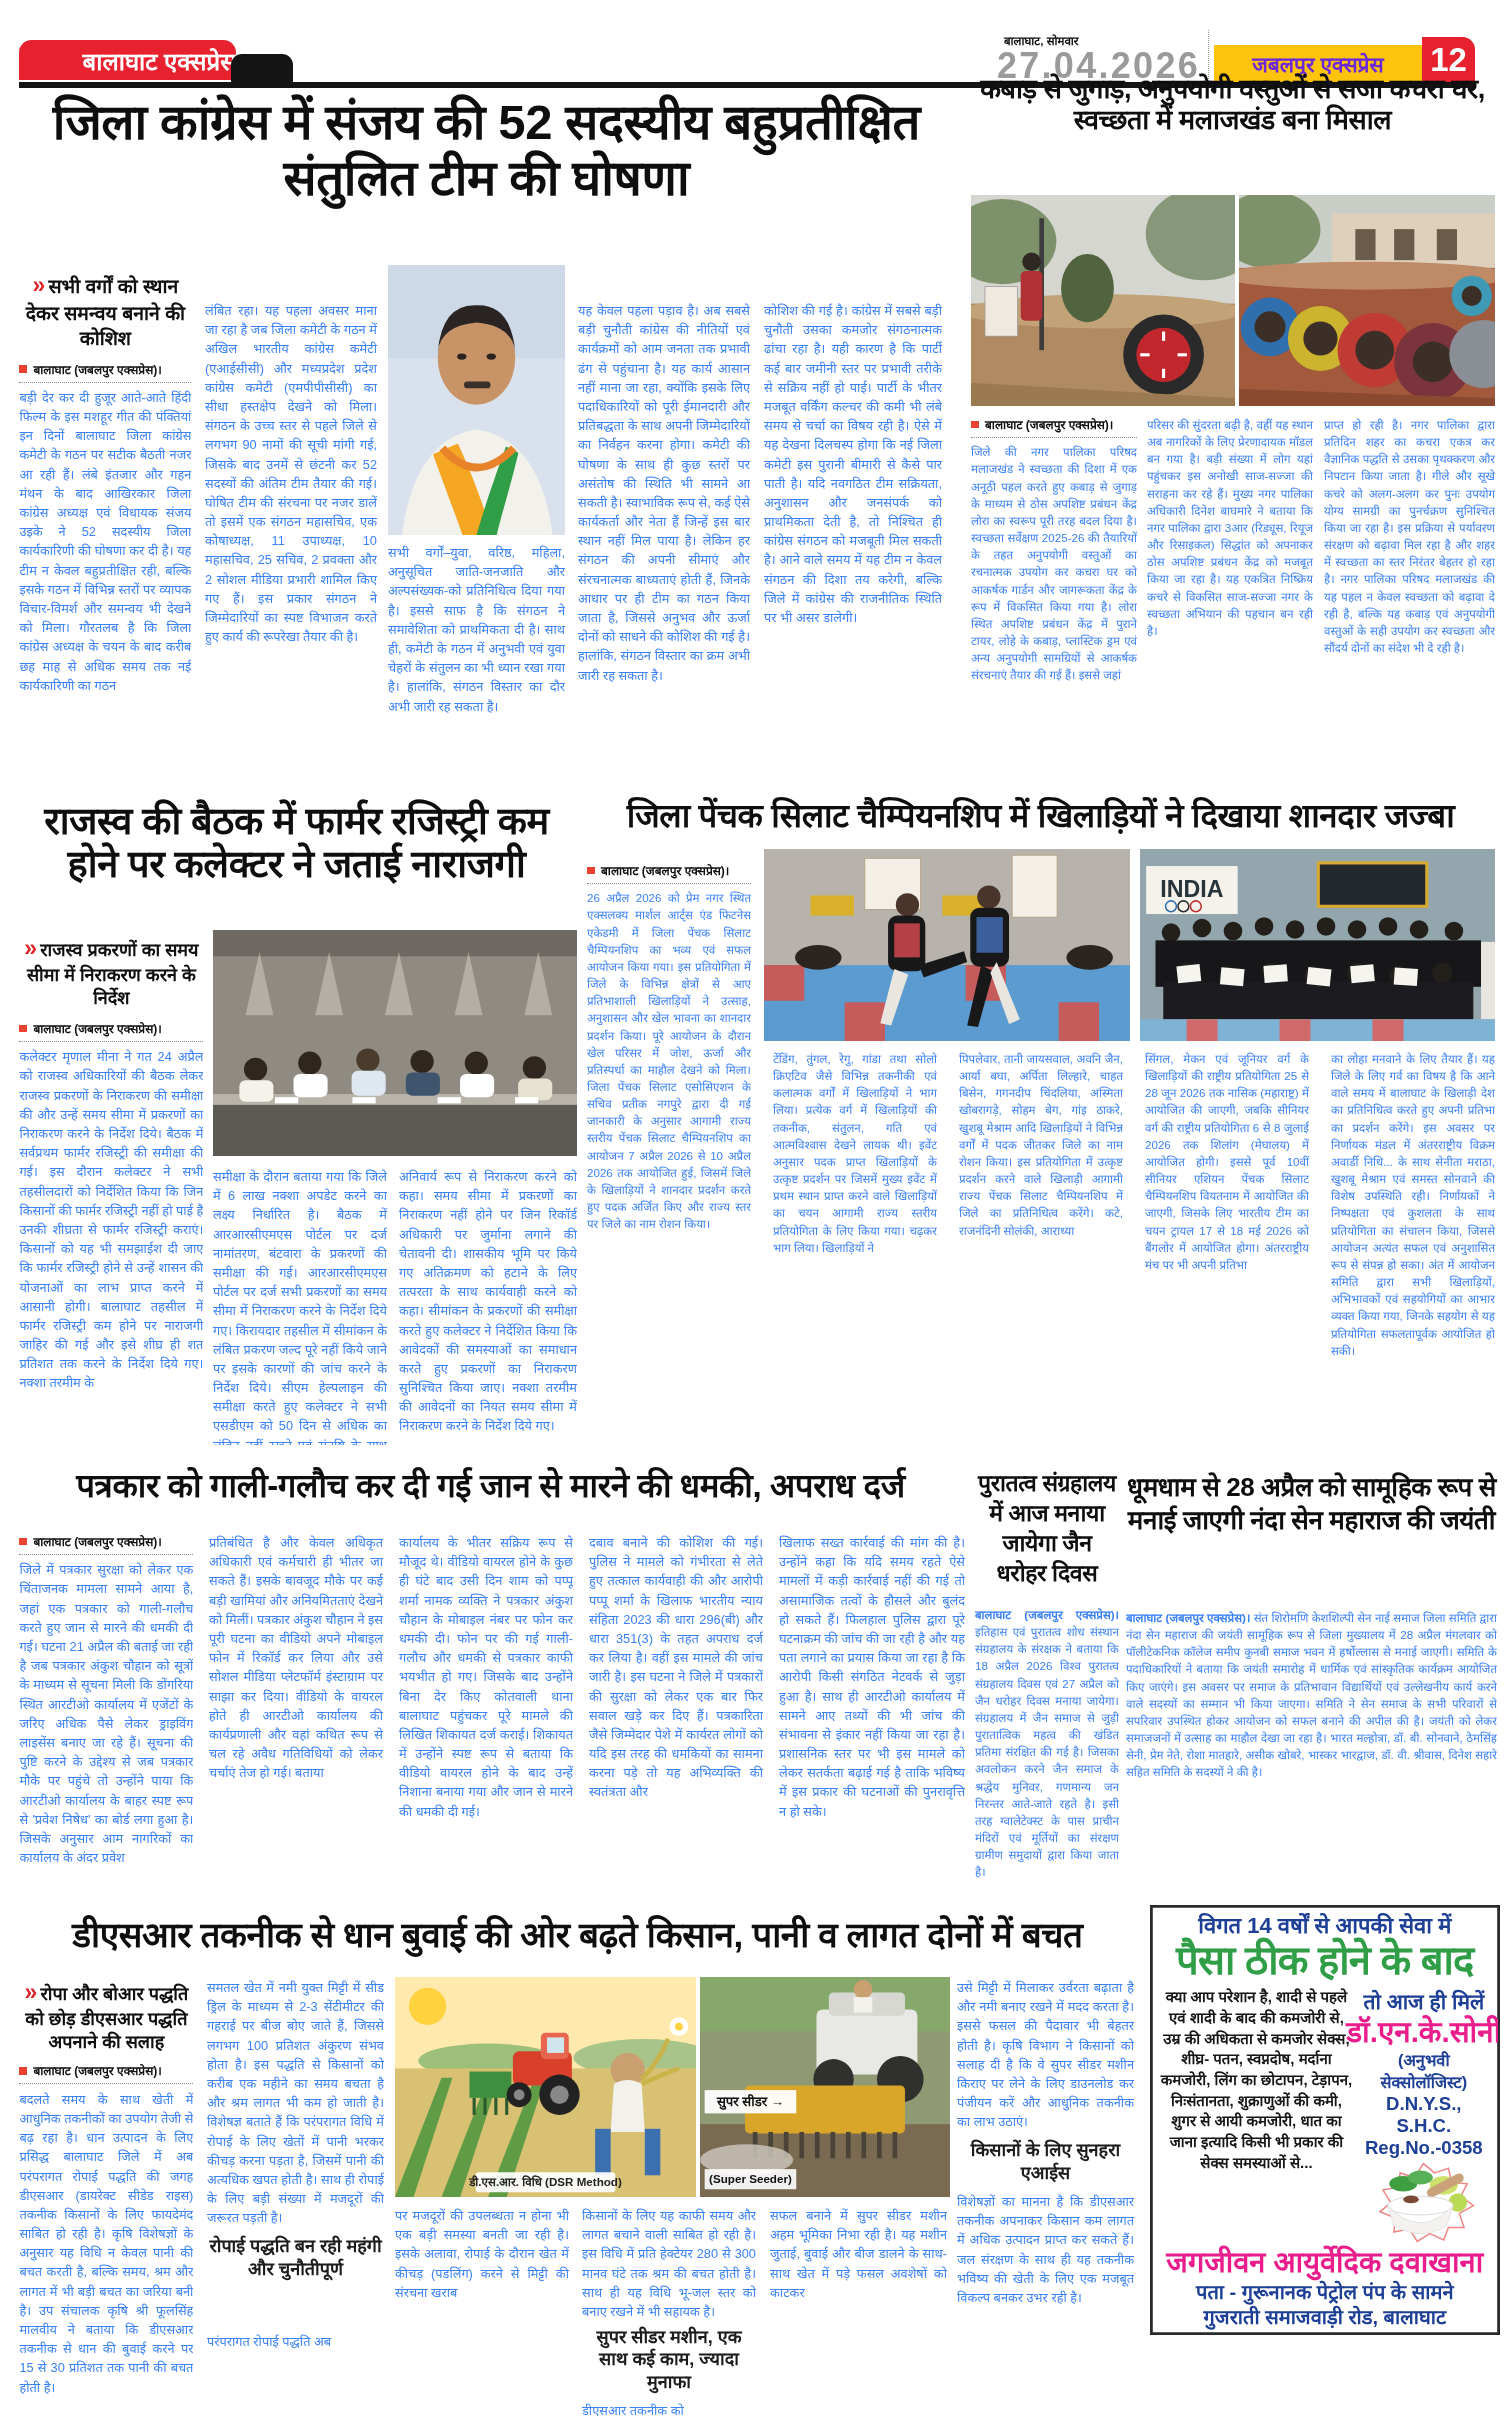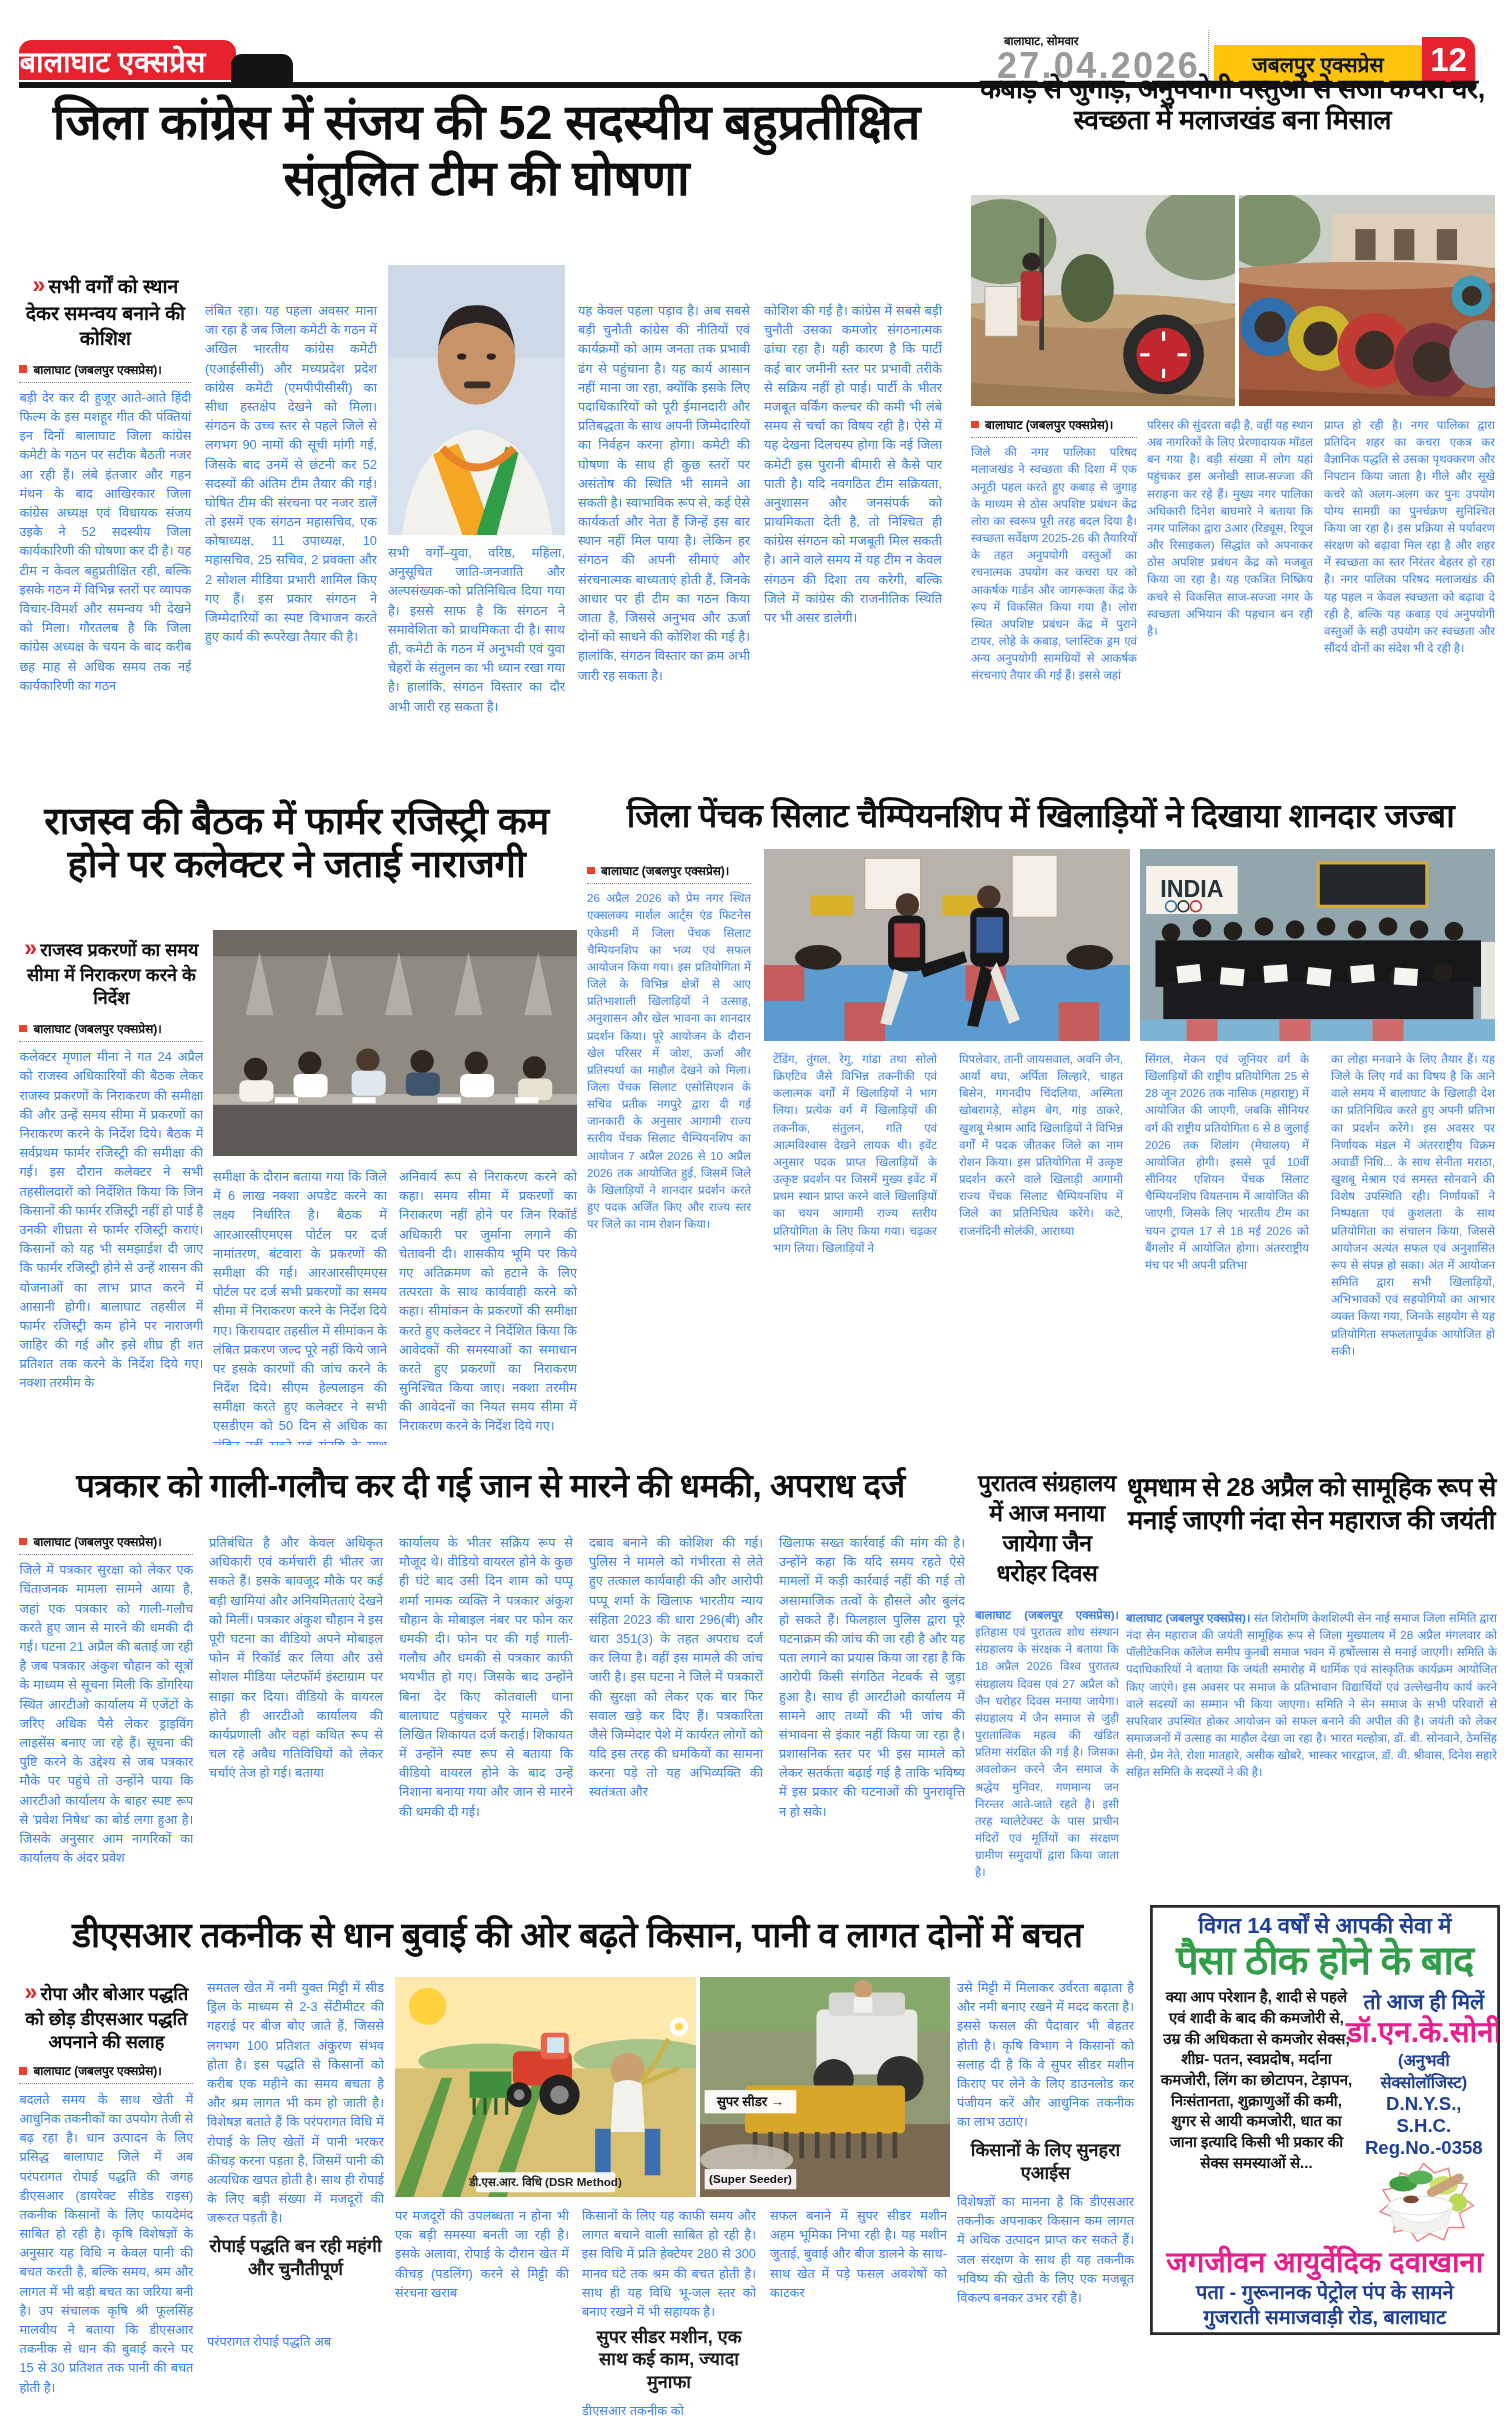--- a/index.html
+++ b/index.html
@@ -12,26 +12,26 @@
   .kicker{font-weight:900;font-size:19.4px;line-height:1.3;color:#0f0f0f;text-align:center;}
   .kicker .arr{color:#e0262c;font-size:23px;margin-right:3.1px;}
   .byline{font-weight:700;font-size:12px;color:#111;border-bottom:1.6px dotted #8a8a8a;padding-bottom:3.9px;margin-bottom:5.4px;display:flex;align-items:center;gap:6.2px;}
   .byline .sq{width:7.8px;height:7.8px;background:#e8442f;display:inline-block;flex:0 0 auto;}
   .subhead{font-weight:900;font-size:18px;text-align:center;line-height:1.25;margin:7.8px 0;}
   .photo{overflow:hidden;background:#d8d8d2;}
   .photo svg{display:block;width:100%;height:100%;}
   .colflex{display:flex;flex-direction:column;overflow:hidden;}
   .colflex .bodytxt{flex:1 1 auto;}
   
-  .brand-left{background:#e8212e;color:#fff;font-weight:900;font-size:29px;display:flex;align-items:center;justify-content:flex-start;border-radius:12.4px 12.4px 0 0;}
+  .brand-left{background:#e8212e;color:#fff;font-weight:900;font-size:24px;display:flex;align-items:center;justify-content:flex-end;border-radius:12.4px 12.4px 0 0;}
   .black-tab{background:#141414;border-radius:11px 11px 0 0;}
   .rule{background:#141414;}
   .dateline{font-weight:700;font-size:11.6px;color:#111;text-align:left;}
   .bigdate{font-weight:700;font-size:36px;color:#9a9a9a;letter-spacing:2.3px;text-align:center;}
-  .brand-right{background:#fdc40b;color:#0f172a;font-weight:900;font-size:21px;display:flex;align-items:center;justify-content:center;}
+  .brand-right{background:#fdc40b;color:#6d28d9;font-weight:900;font-size:21px;display:flex;align-items:center;justify-content:center;}
   .pagenum{background:#e8212e;color:#fff;font-weight:900;font-size:33px;display:flex;align-items:center;justify-content:center;border-radius:0 12.4px 0 0;}
   .vdots{border-left:1.6px dotted #9a9a9a;}
   
   .adbox{border:2.3px solid #2b2b2b;box-shadow:inset 0 0 0 0.8px #2b2b2b;background:#fff;padding:6.2px 7.8px;display:flex;flex-direction:column;overflow:hidden;}
   .ad-top{color:#1d3f96;font-weight:900;font-size:22px;text-align:center;line-height:1.15;}
   .ad-head{color:#2f9e46;font-weight:900;font-size:40px;text-align:center;line-height:1.1;letter-spacing:-0.8px;}
   .ad-cols{display:flex;gap:4.7px;margin-top:4.7px;}
   .ad-body{width:60%;font-weight:700;font-size:15px;line-height:1.38;color:#161616;text-align:center;}
   .ad-right{width:40%;display:flex;flex-direction:column;align-items:center;text-align:center;}
   .ad-meet{color:#1d3f96;font-weight:900;font-size:21px;}

